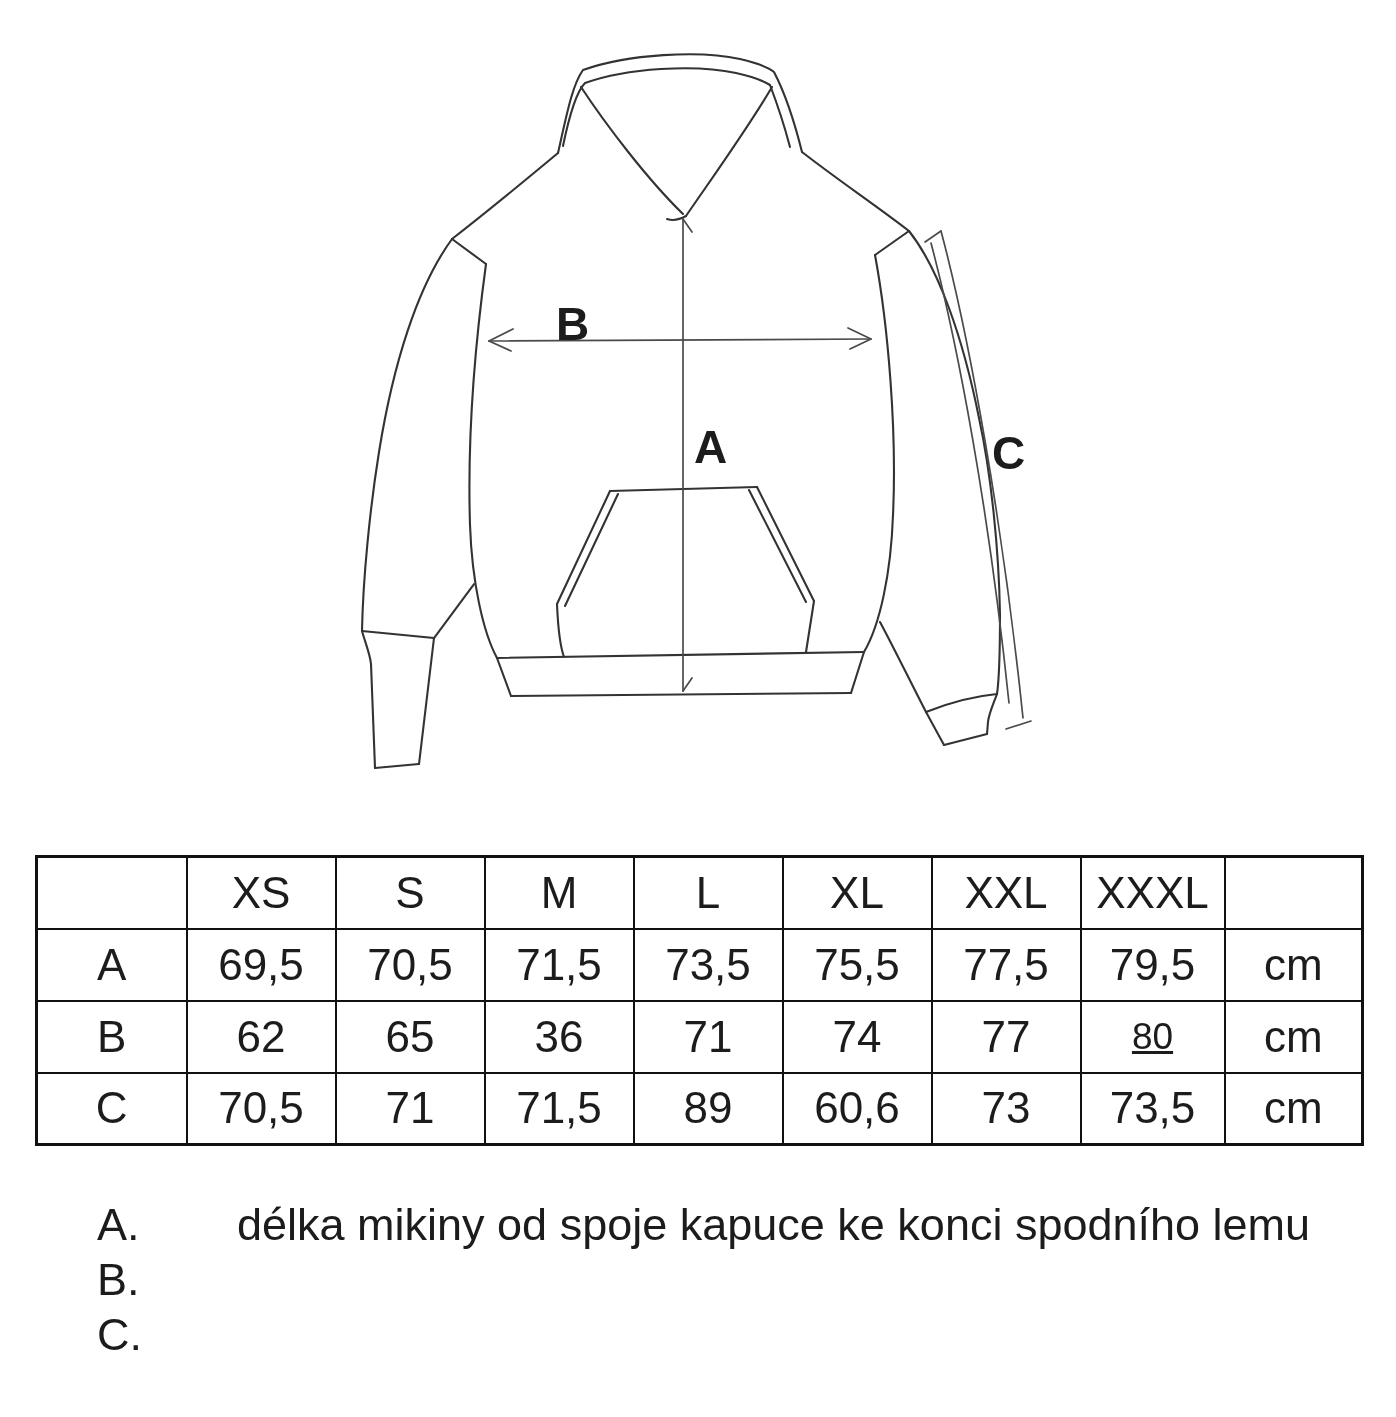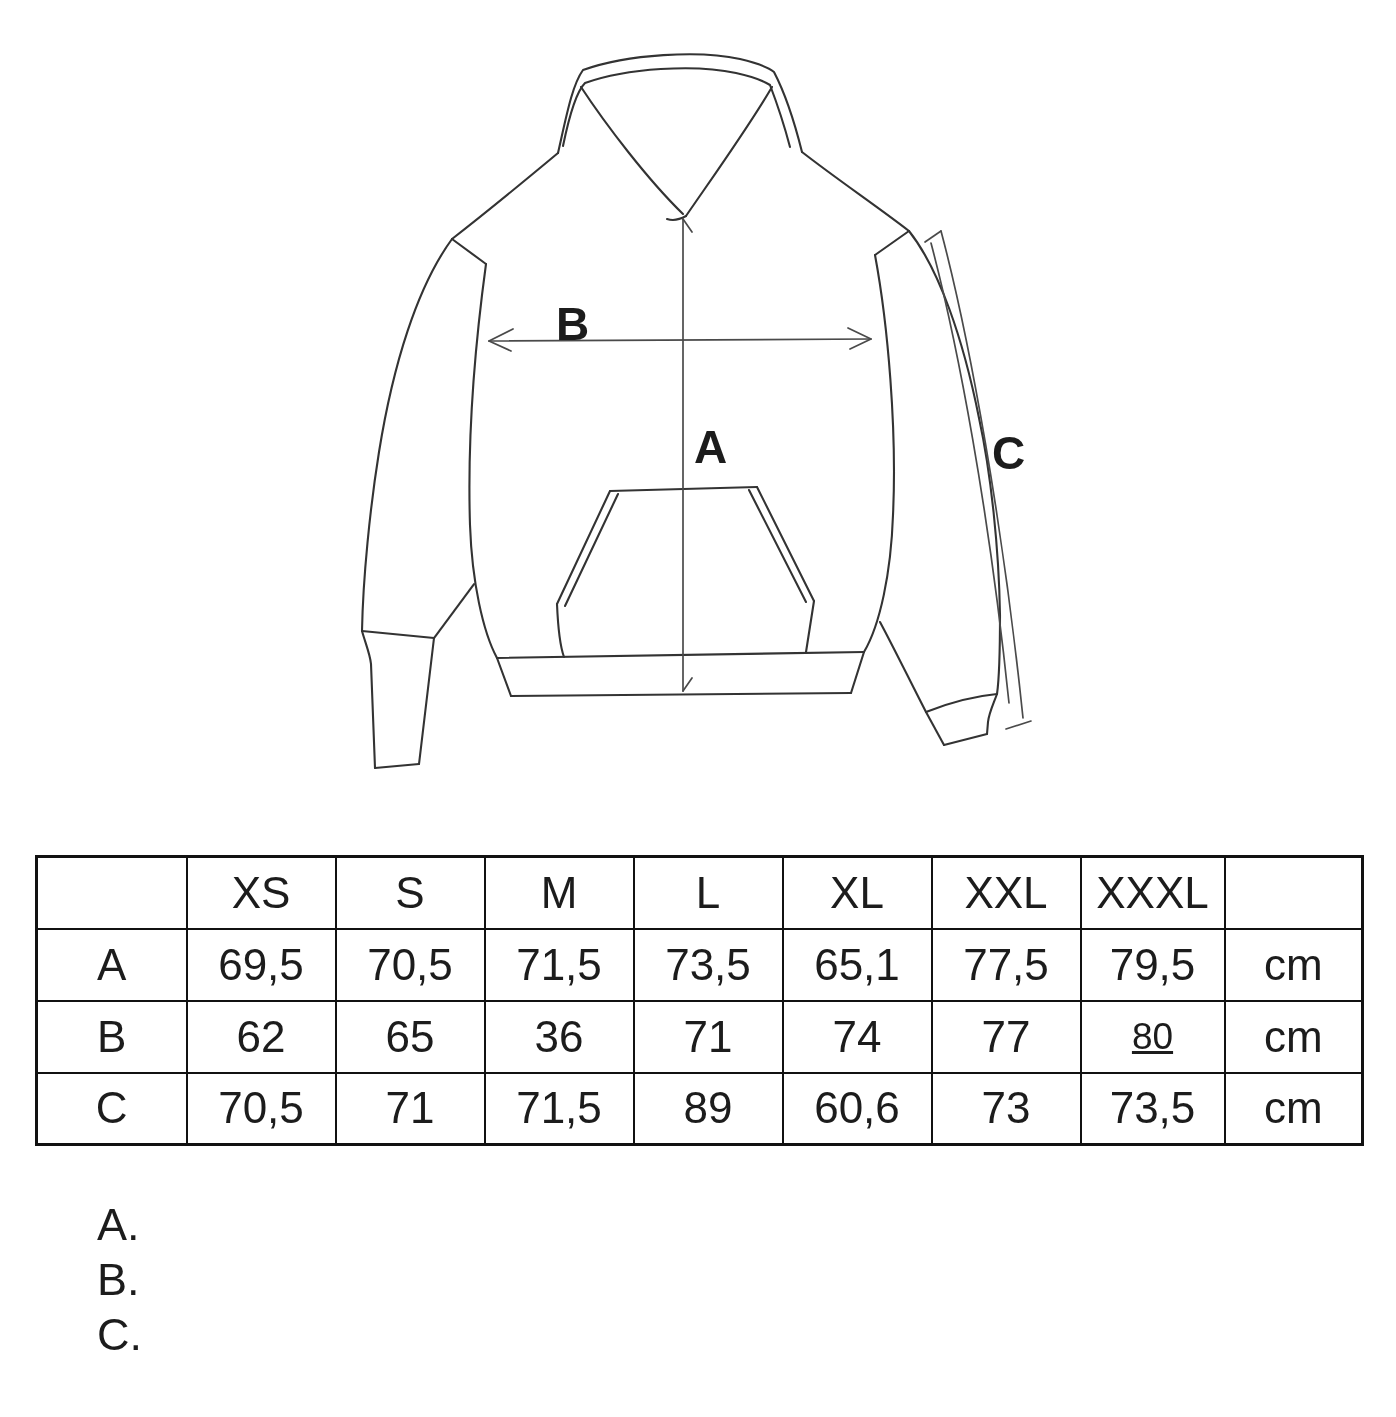--- a/index.html
+++ b/index.html
@@ -125,21 +125,21 @@
         <th>XXL</th>
         <th>XXXL</th>
         <th></th>
       </tr>
       <tr>
         <td>A</td>
         <td>69,5</td>
         <td>70,5</td>
         <td>71,5</td>
         <td>73,5</td>
-        <td>65,1</td>
+        <td>75,5</td>
         <td>77,5</td>
         <td>79,5</td>
         <td>cm</td>
       </tr>
       <tr>
         <td>B</td>
         <td>62</td>
         <td>65</td>
         <td>36</td>
         <td>71</td>
@@ -158,20 +158,21 @@
         <td>73</td>
         <td>73,5</td>
         <td>cm</td>
       </tr>
     </tbody>
   </table>
 
   <div class="legend">
     <div class="legend-row">
       <span class="key">A.</span>
+      <span class="desc">délka mikiny od spoje kapuce ke konci spodního lemu</span>
     </div>
     <div class="legend-row">
       <span class="key">B.</span>
     </div>
     <div class="legend-row">
       <span class="key">C.</span>
     </div>
   </div>
 
 </div>

